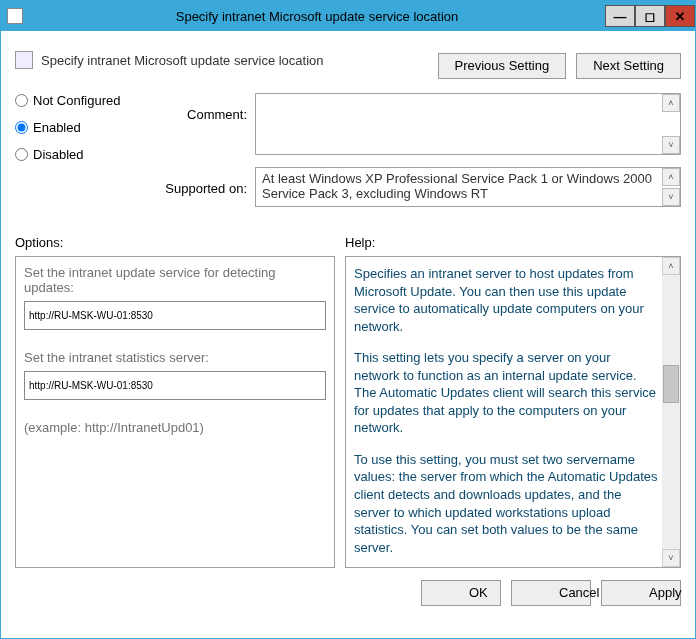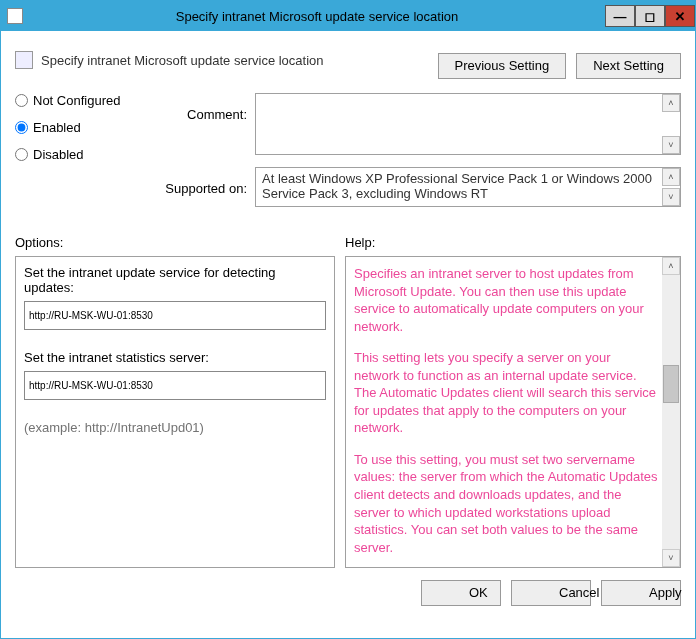--- a/index.html
+++ b/index.html
@@ -29,24 +29,24 @@
   .multibox.short { height: 40px; }
   .multibox .scroll-up, .multibox .scroll-down { position: absolute; right: 0; width: 18px; height: 18px; border: 1px solid #bbb; background: #f0f0f0; display: flex; align-items: center; justify-content: center; font-size: 9px; color: #555; }
   .multibox .scroll-up { top: 0; }
   .multibox .scroll-down { bottom: 0; }
   .labels-row { display: flex; margin-bottom: 6px; }
   .labels-row .l1 { width: 330px; }
   .panes { display: flex; gap: 10px; }
   .pane { border: 1px solid #a0a0a0; background: #fff; padding: 8px 8px; height: 312px; overflow: hidden; }
   .pane.left { width: 320px; }
   .pane.right { flex: 1; position: relative; padding-right: 22px; }
-  .opt-label { margin-bottom: 6px; color: #000000; }
+  .opt-label { margin-bottom: 6px; color: #737373; }
   .text-input { width: 100%; border: 1px solid #888; height: 29px; padding: 2px 4px; margin-bottom: 20px; font-size: 10px; }
   .example { color: #737373; }
-  .help-text p { margin: 0 0  14px 0; line-height: 1.35; color: #ec4899; }
+  .help-text p { margin: 0 0  14px 0; line-height: 1.35; color: #0c4a6e; }
   .help-text p { margin: 0 0 14px 0; }
   .right-scroll { position: absolute; right: 0; top: 0; bottom: 0; width: 18px; background: #e8e8e8; display: flex; flex-direction: column; }
   .right-scroll .arr { height: 18px; border: 1px solid #ccc; background: #f0f0f0; display: flex; align-items: center; justify-content: center; font-size: 9px; color: #555; }
   .right-scroll .track { flex: 1; position: relative; background: #eee; }
   .right-scroll .thumb { position: absolute; left: 1px; right: 1px; top: 90px; height: 38px; background: #c7c7c7; border: 1px solid #aaa; }
   .footer { display: flex; justify-content: flex-end; gap: 10px; padding: 12px 14px; }
   .footer .btn { width: 80px; text-align: center; padding-left: 47px; }
 </style>
 </head>
 <body>

